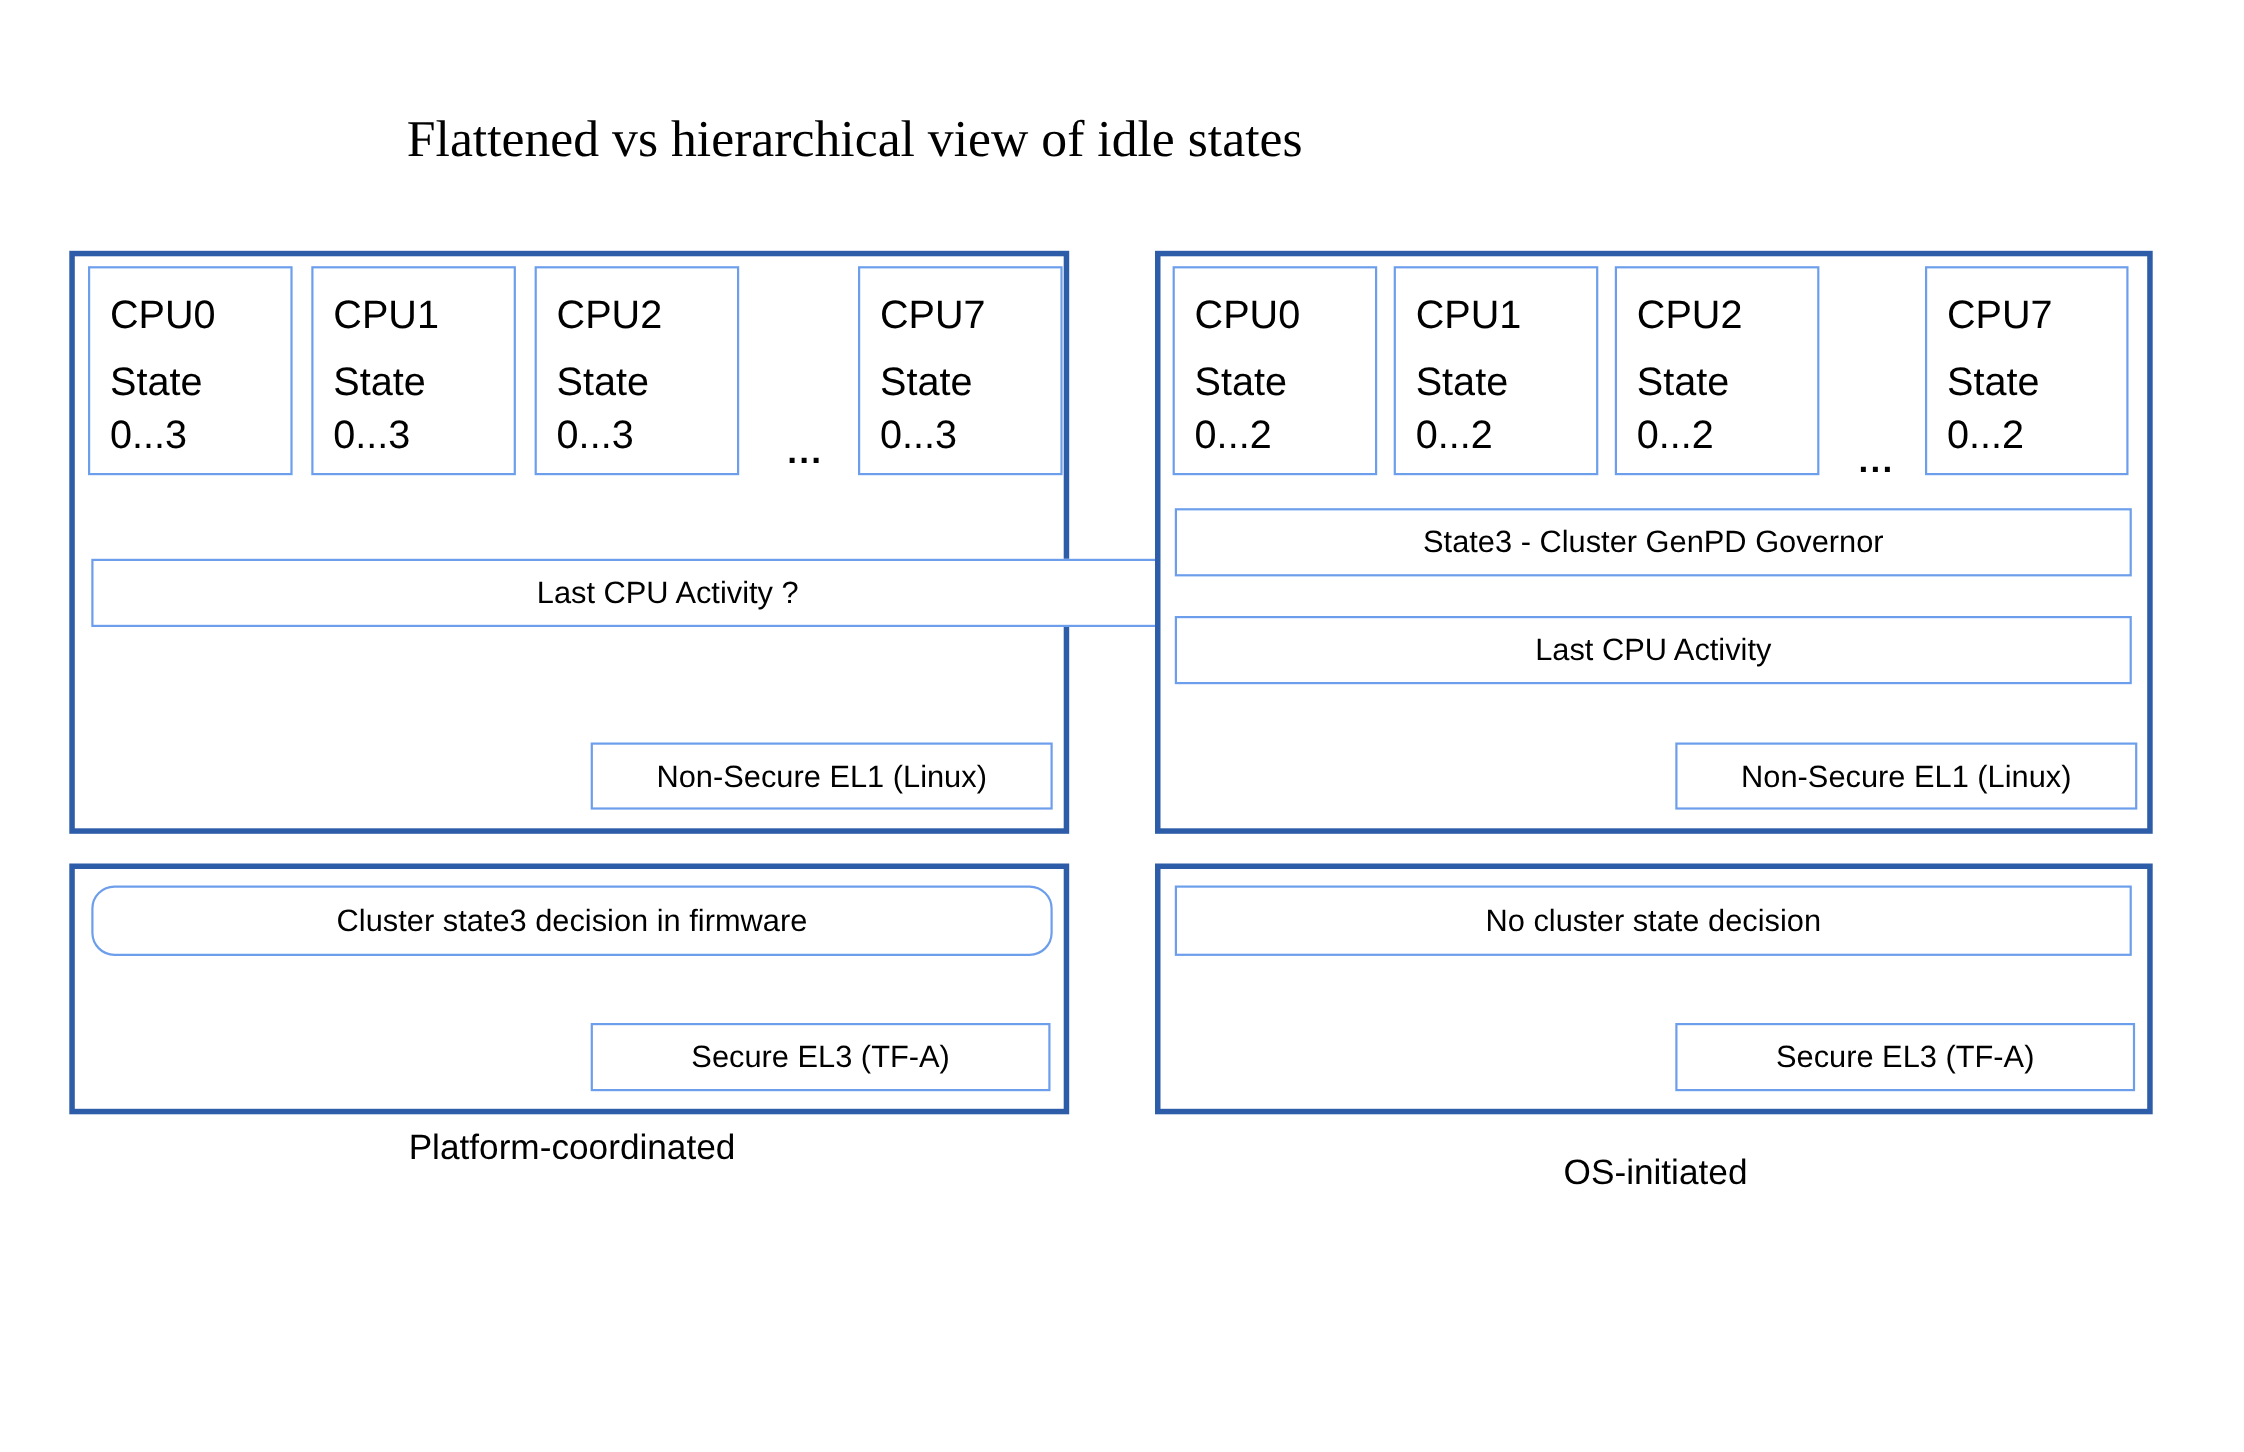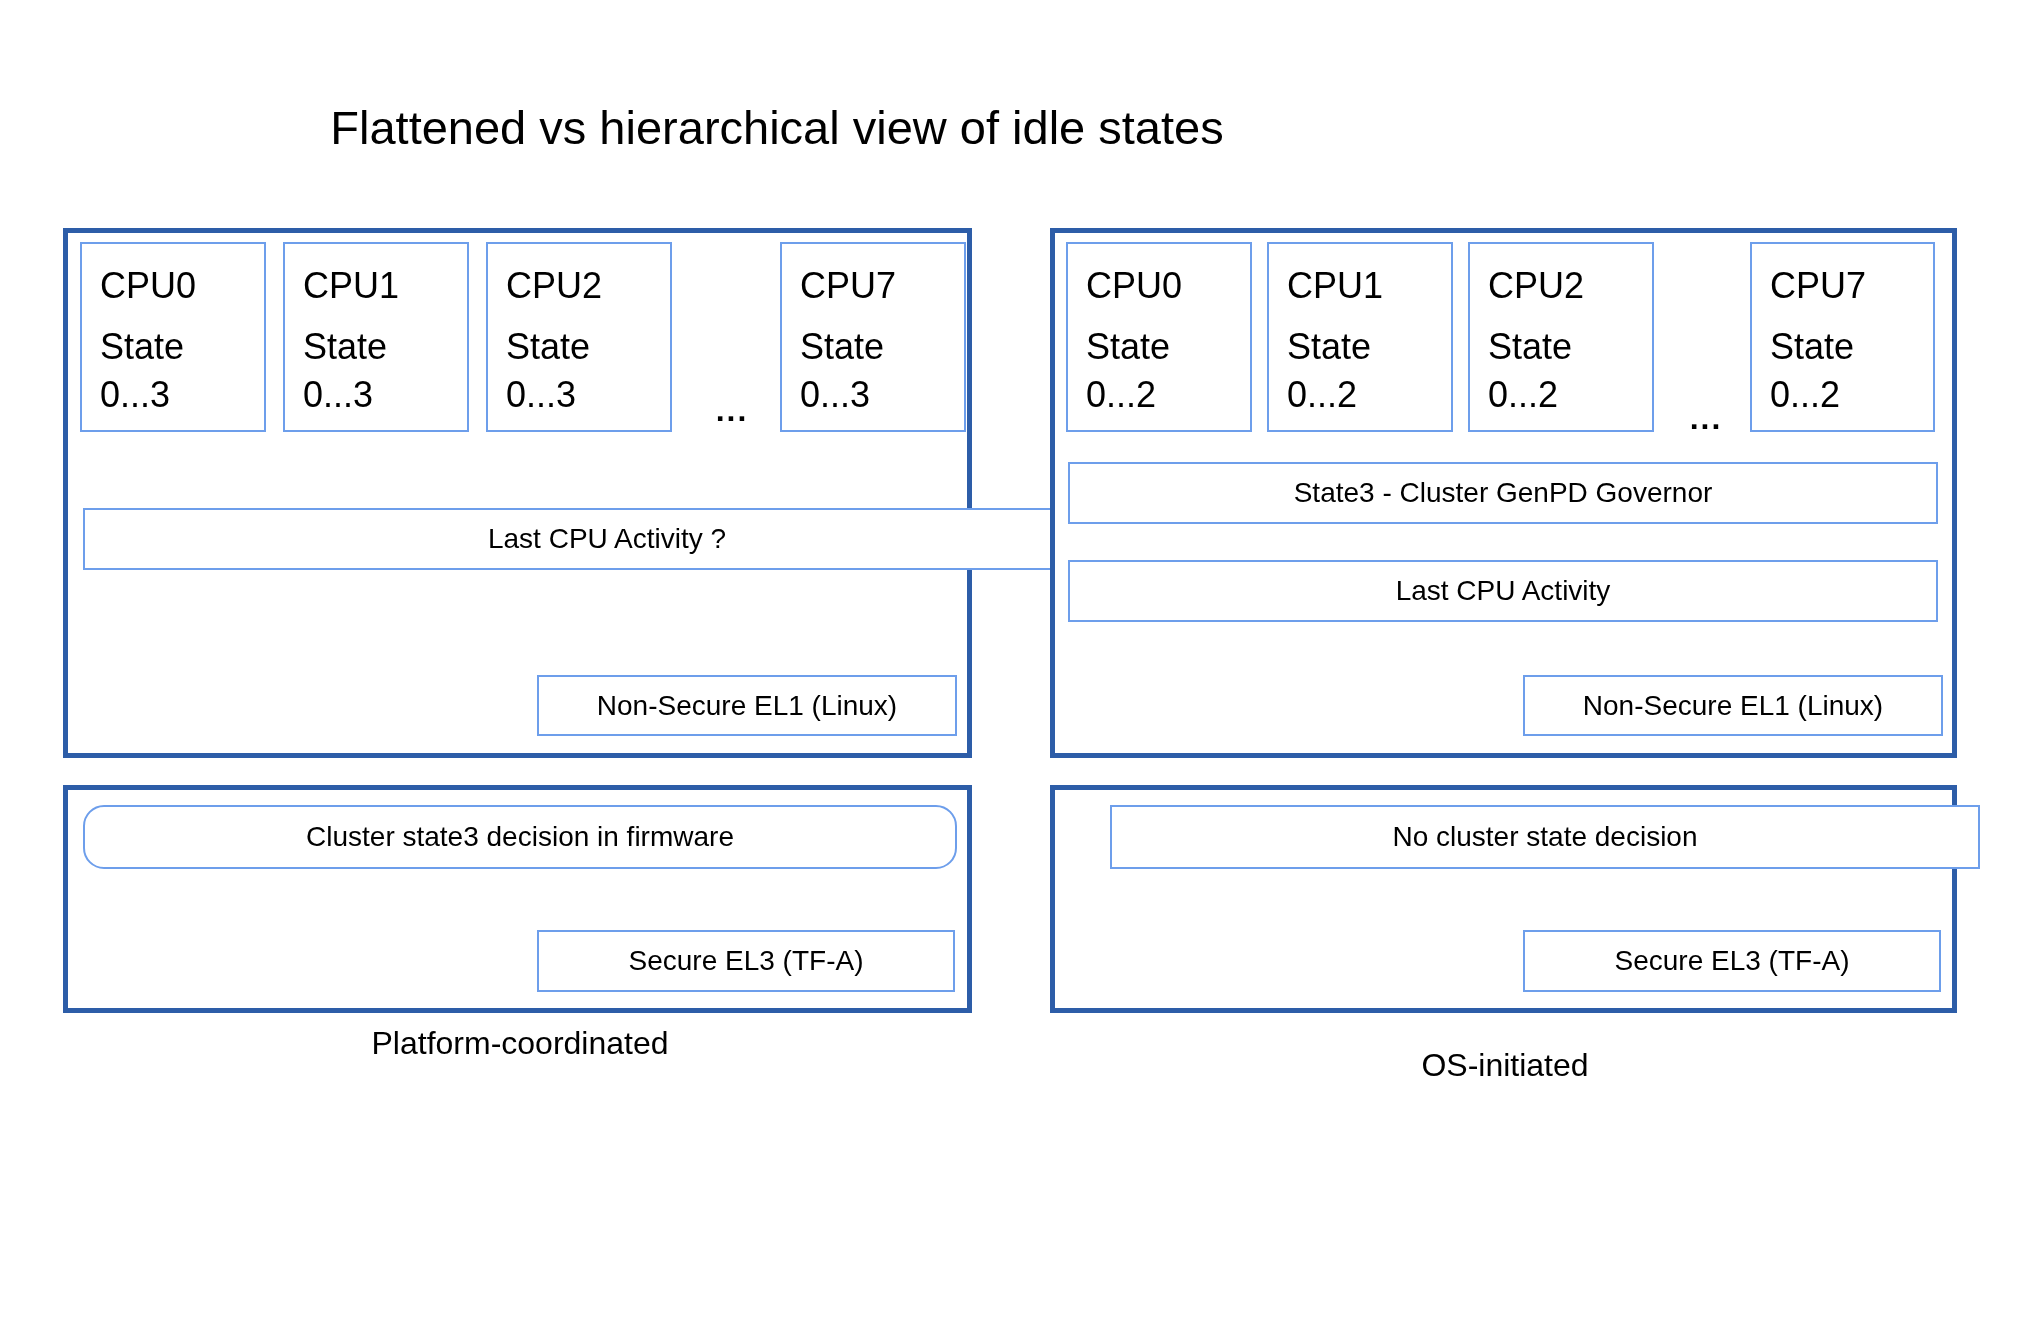--- a/index.html
+++ b/index.html
@@ -10,21 +10,21 @@
   html,body{width:2040px;height:1320px;background:#ffffff;}
   body{
     font-family:"Liberation Sans","DejaVu Sans",sans-serif;
     color:#000;
     position:relative;
     overflow:hidden;
   }
   .abs{position:absolute;}
   .title{
     top:100px;left:777px;transform:translateX(-50%);
-    font-size:47px;white-space:nowrap;
+    font-size:47px;white-space:nowrap;font-family:Liberation Serif, serif;
   }
   .outer-box{
     border:5px solid var(--outer);
     background:#fff;
   }
   .cpu-box{
     border:2px solid var(--inner);
     background:#fff;
     width:186px;height:190px;
     padding:18px 10px 10px 18px;
@@ -131,18 +131,18 @@
   </div>
 
   <div class="abs bar" style="left:1068px;top:462px;width:870px;height:62px;">State3 - Cluster GenPD Governor</div>
 
   <div class="abs bar" style="left:1068px;top:560px;width:870px;height:62px;">Last CPU Activity</div>
 
   <div class="abs bar" style="left:1523px;top:675px;width:420px;height:61px;">Non-Secure EL1 (Linux)</div>
 
   <div class="abs outer-box" style="left:1050px;top:785px;width:907px;height:228px;"></div>
 
-  <div class="abs bar" style="left:1110px;top:805px;width:870px;height:64px;">No cluster state decision</div>
+  <div class="abs bar" style="left:1068px;top:805px;width:870px;height:64px;">No cluster state decision</div>
 
   <div class="abs bar" style="left:1523px;top:930px;width:418px;height:62px;">Secure EL3 (TF-A)</div>
 
   <div class="abs caption" style="left:1505px;top:1047px;">OS-initiated</div>
 </div>
 
 </body></html>

